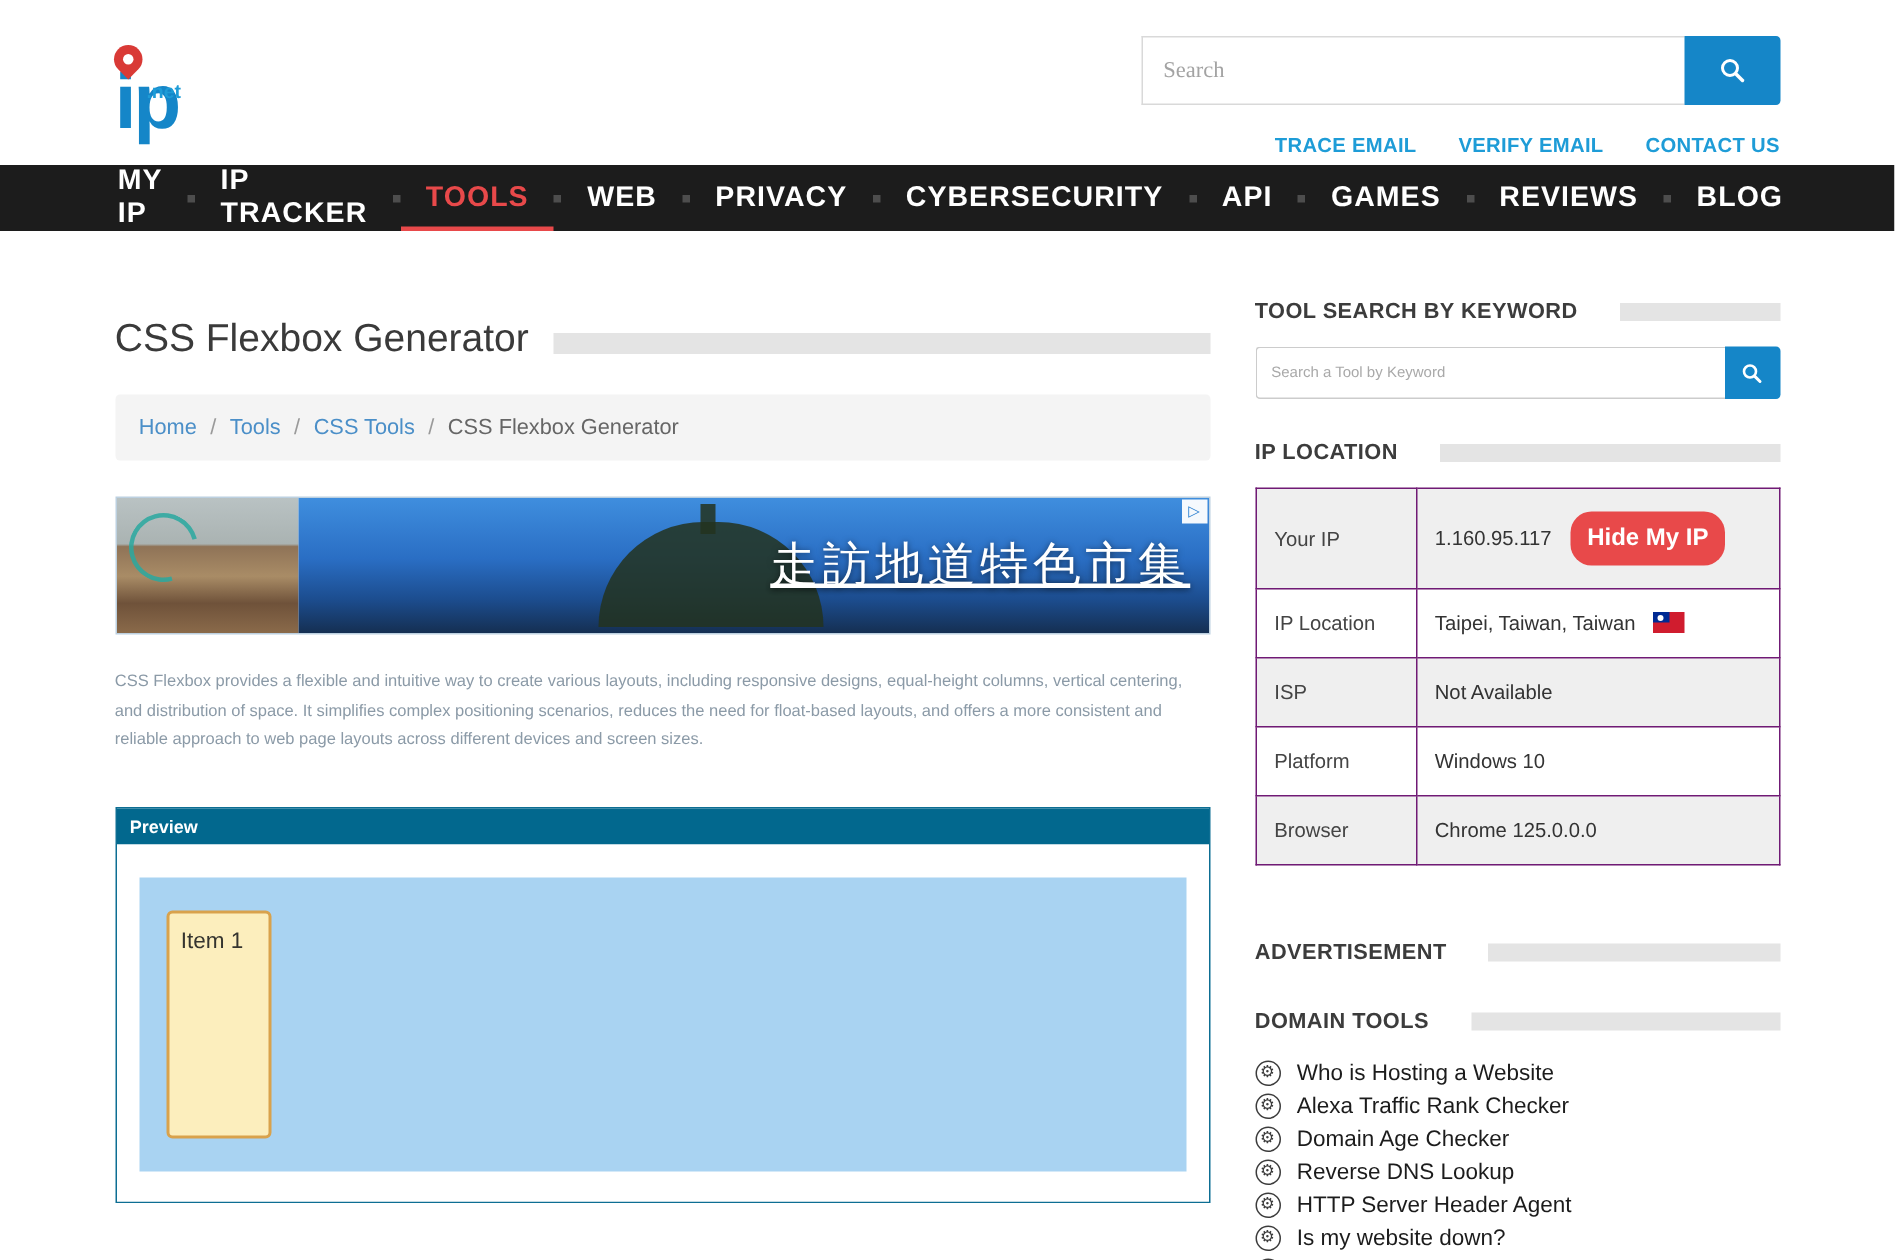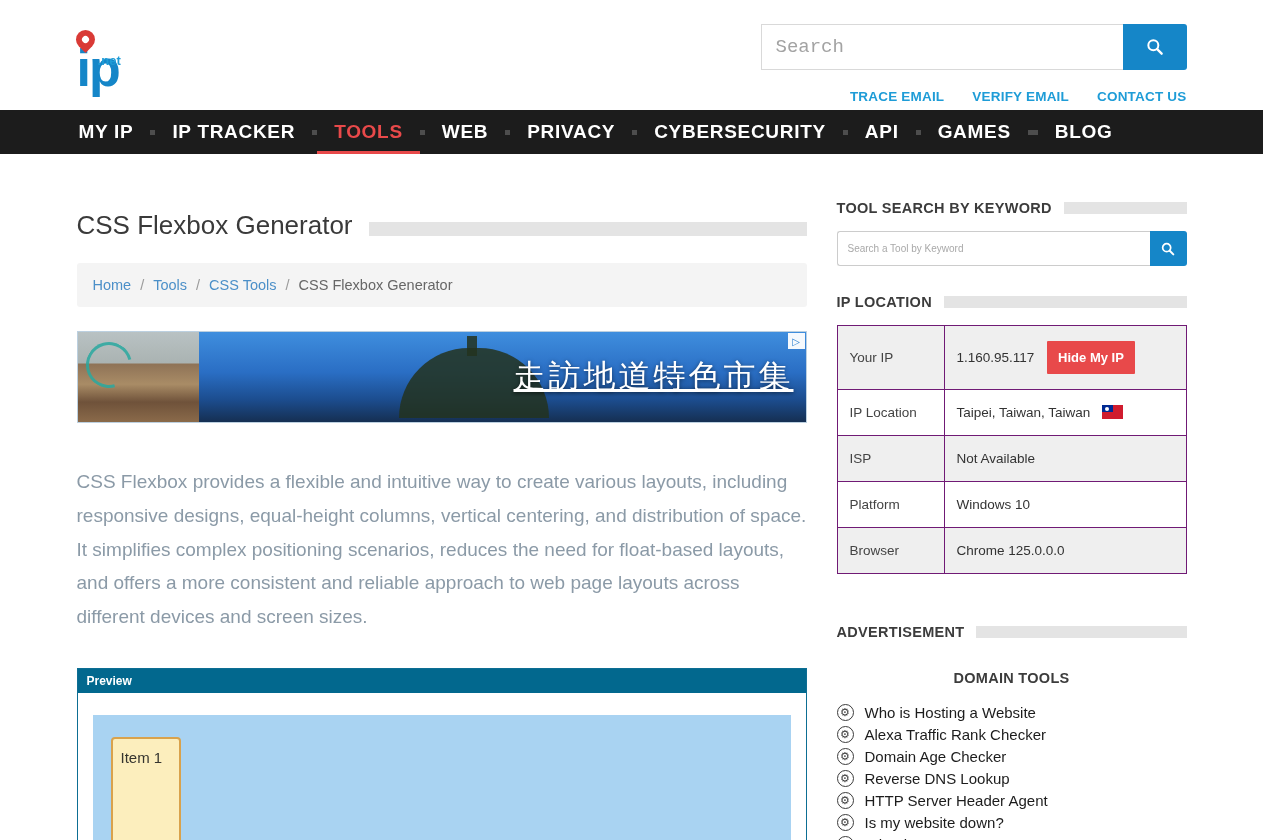--- a/index.html
+++ b/index.html
@@ -33,22 +33,22 @@
     letter-spacing: -1px; padding-top: 24px;
   }
   .logo-net {
     position: absolute; right: 0; bottom: -16px; color: var(--link-blue, #1e9cd7);
     font-size: 13px; font-weight: 700; letter-spacing: 0;
   }
   .header-right { width: 426px; }
   .search-box { display: flex; }
   .search-box input {
     flex: 1; height: 46px; border: 1px solid #d9d9d9; border-right: none;
-    padding: 0 14px; font-size: 19px; color: #0c4a6e; outline: none;
-    font-family: Liberation Mono, monospace;
+    padding: 0 14px; font-size: 15px; color: #0c4a6e; outline: none;
+    font-family: Liberation Serif, serif;
   }
   .search-box input::placeholder { color: #a3a3a3; }
   .search-btn {
     width: 64px; height: 46px; background: var(--button-blue, #1586c8);
     border: none; cursor: pointer; display: flex; align-items: center; justify-content: center;
     border-radius: 0 3px 3px 0;
   }
   .header-links {
     margin-top: 19px; display: flex; justify-content: flex-end; gap: 28px;
   }
@@ -122,21 +122,21 @@
     color: #fff; font-size: 32px; letter-spacing: 3px; z-index: 2;
     text-shadow: 0 1px 4px rgba(0,0,0,0.55); font-weight: 400; text-decoration: underline;
   }
   .ad-badge {
     position: absolute; top: 1px; right: 1px; width: 17px; height: 16px;
     background: rgba(255,255,255,0.95); color: #2a7fd0; font-size: 10px;
     display: flex; align-items: center; justify-content: center; z-index: 3; cursor: pointer;
   }
 
   .description {
-    margin-top: 42px; color: #8b9aa7; font-size: 19px; line-height: 1.78;
+    margin-top: 22px; color: #8b9aa7; font-size: 11px; line-height: 1.78;
   }
 
   .preview-panel { margin-top: 34px; border: 1px solid #0d6e93; }
   .preview-header {
     background: var(--preview-header-bg, #02688e); color: #fff;
     font-size: 12px; font-weight: 700; padding: 5px 9px;
   }
   .preview-body { padding: 22px 15px 20px 15px; background: #fff; }
   .flex-container {
     background: var(--preview-container-bg, #a9d3f2);
@@ -144,21 +144,21 @@
   }
   .flex-item {
     width: 70px; background: var(--flex-item-bg, #fceebd);
     border: 2px solid var(--flex-item-border, #d9a24c); border-radius: 4px;
     padding: 10px 8px; font-size: 15px; color: #35342f;
   }
 
   
   .side-heading {
     display: flex; align-items: center; font-size: 14.5px; font-weight: 700;
-    color: #3c3c3c; letter-spacing: 0.3px; white-space: nowrap;
+    color: #3c3c3c; letter-spacing: 0.3px; white-space: nowrap; gap: 16px;
   }
   .side-heading .bar { flex: 1; height: 12px; background: #e4e4e4; margin-left: 12px; }
 
   .tool-search { margin: 15px 0 28px 0; display: flex; }
   .tool-search input {
     flex: 1; height: 35px; border: 1px solid #ccc; border-right: none;
     border-radius: 3px 0 0 3px; padding: 0 10px; font-size: 10px; color: #555; outline: none;
     font-family: "Liberation Sans", sans-serif;
   }
   .tool-search input::placeholder { color: #a9a9a9; }
@@ -170,33 +170,33 @@
 
   .ip-table { margin-top: 15px; width: 100%; border-collapse: collapse; border: 1px solid #dcdcdc; }
   .ip-table th, .ip-table td {
     border: 1px solid #701a75; padding: 15px 12px; font-size: 13.5px;
     text-align: left; vertical-align: middle; font-weight: 400;
   }
   .ip-table th { width: 107px; color: #444; }
   .ip-table td { color: #333; }
   .ip-table tr.odd th, .ip-table tr.odd td { background: #efefef; }
   .hide-ip-btn {
-    background: var(--accent-red, #e8494a); color: #fff; font-weight: 700; font-size: 13px;
-    padding: 9px 11px; border: none; border-radius: 1px; cursor: pointer; margin-left: 9px;
+    background: var(--accent-red, #e8494a); color: #fff; font-weight: 700; font-size: 16px;
+    padding: 9px 11px; border: none; border-radius: 14px; cursor: pointer; margin-left: 9px;
     font-family: "Liberation Sans", sans-serif;
   }
   .flag-tw {
     display: inline-block; width: 21px; height: 14px; background: #d01c2e;
     position: relative; margin-left: 8px; vertical-align: -2px;
   }
   .flag-tw::before { content: ""; position: absolute; left: 0; top: 0; width: 10.5px; height: 7px; background: #002a93; }
   .flag-tw::after { content: ""; position: absolute; left: 3.2px; top: 1.6px; width: 4px; height: 4px; background: #fff; border-radius: 50%; }
 
   .side-ad-heading { margin-top: 50px; }
-  .side-domain-heading { margin-top: 30px; flex-direction: column; }
+  .side-domain-heading { margin-top: 30px; }
 
   .domain-list { margin-top: 18px; list-style: none; }
   .domain-list li {
     display: flex; align-items: center; gap: 11px; margin-bottom: 5px;
     font-size: 15px; color: #1c1c1c; cursor: pointer; line-height: 17px;
   }
   .gear-icon {
     width: 17px; height: 17px; border: 1.4px solid #3c3c3c; border-radius: 50%;
     display: inline-flex; align-items: center; justify-content: center;
     font-size: 11px; color: #3c3c3c; flex: 0 0 auto; line-height: 1;
@@ -246,20 +246,21 @@
     <a class="nav-item">WEB</a>
     <span class="nav-sep"></span>
     <a class="nav-item">PRIVACY</a>
     <span class="nav-sep"></span>
     <a class="nav-item">CYBERSECURITY</a>
     <span class="nav-sep"></span>
     <a class="nav-item">API</a>
     <span class="nav-sep"></span>
     <a class="nav-item">GAMES</a>
     <span class="nav-sep"></span>
+    <a class="nav-item">REVIEWS</a>
     <span class="nav-sep"></span>
     <a class="nav-item">BLOG</a>
   </div>
 </nav>
 
 <div class="container page">
 
   <main class="content">
 
     <div class="title-row">

